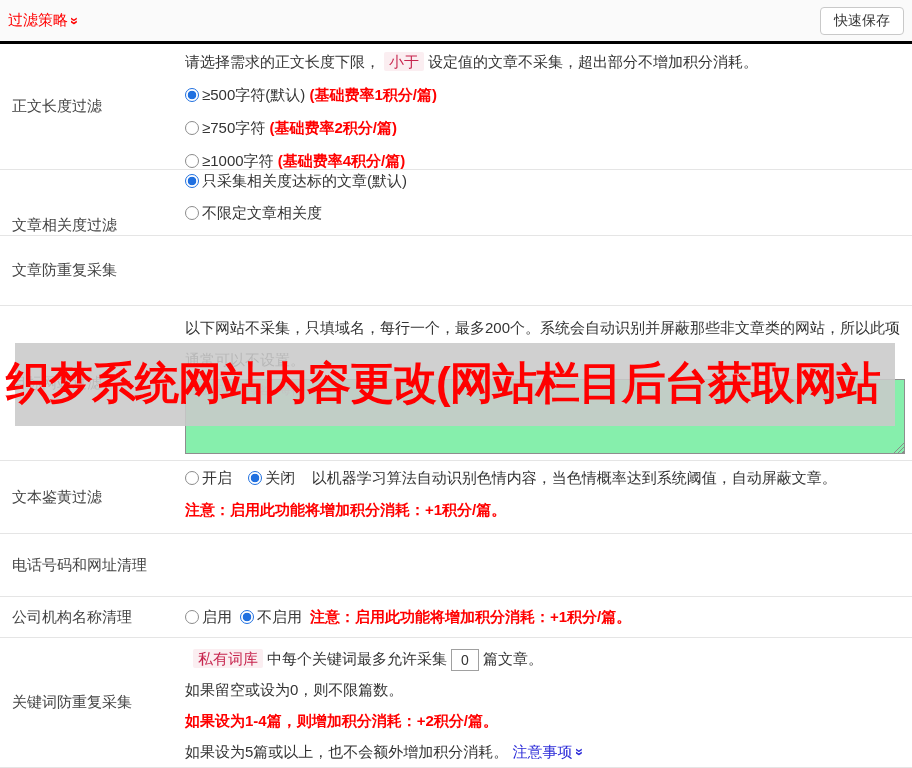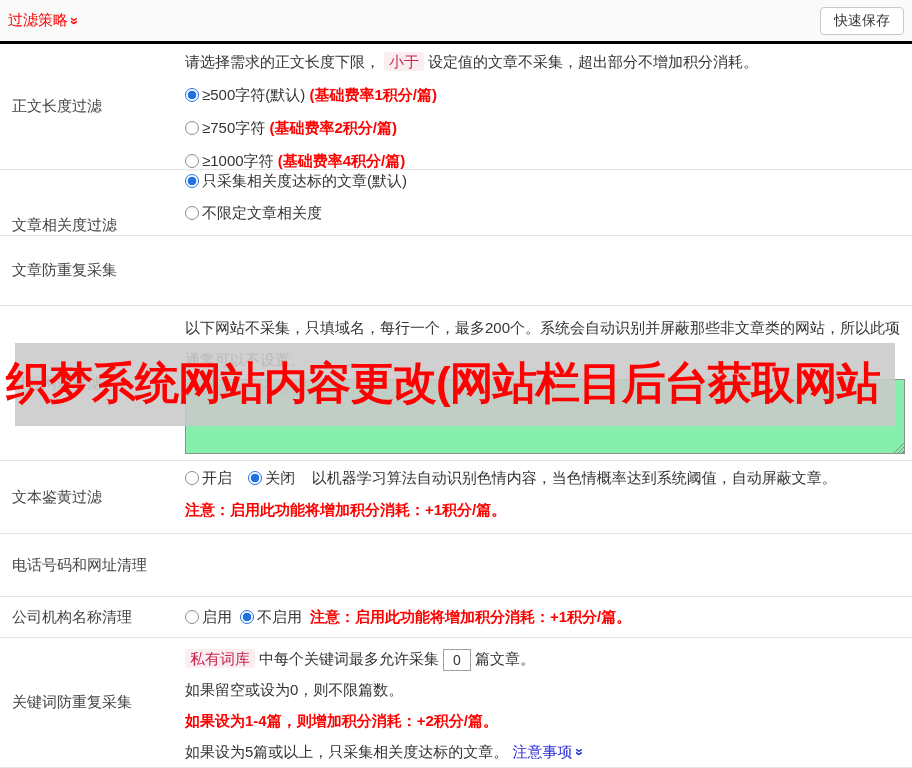--- a/index.html
+++ b/index.html
@@ -189,26 +189,26 @@
       <span><span class="radio sel"></span><span>不启用</span></span>
       <span class="gap8"></span>
       <span class="red bold">注意：启用此功能将增加积分消耗：+1积分/篇。</span>
     </div>
   </div>
 
   <div class="row r8">
     <div class="row-label">关键词防重复采集</div>
     <div class="row-content">
       <div class="line" style="line-height:27px; margin-bottom:8px;">
-        <span class="pill" style="margin-left:0;">私有词库</span><span>中每个关键词最多允许采集</span><input class="txt-input cnt-input" value="0" style=""><span>篇文章。</span>
+        <span class="pill" style="margin-left:8px;">私有词库</span><span>中每个关键词最多允许采集</span><input class="txt-input cnt-input" value="0" style=""><span>篇文章。</span>
       </div>
       <div class="line" style="margin-bottom:11px;">如果留空或设为0，则不限篇数。</div>
       <div class="line red bold" style="margin-bottom:11px;">如果设为1-4篇，则增加积分消耗：+2积分/篇。</div>
       <div class="line">
-        <span>如果设为5篇或以上，只采集相关度达标的文章。</span>
+        <span>如果设为5篇或以上，也不会额外增加积分消耗。</span>
         <span class="link"><span>注意事项</span><span class="chev">»</span></span>
       </div>
     </div>
   </div>
 
   <div class="ov-band"></div>
   <div class="ov-text">织梦系统网站内容更改(网站栏目后台获取网站</div>
 
 </div>
 

